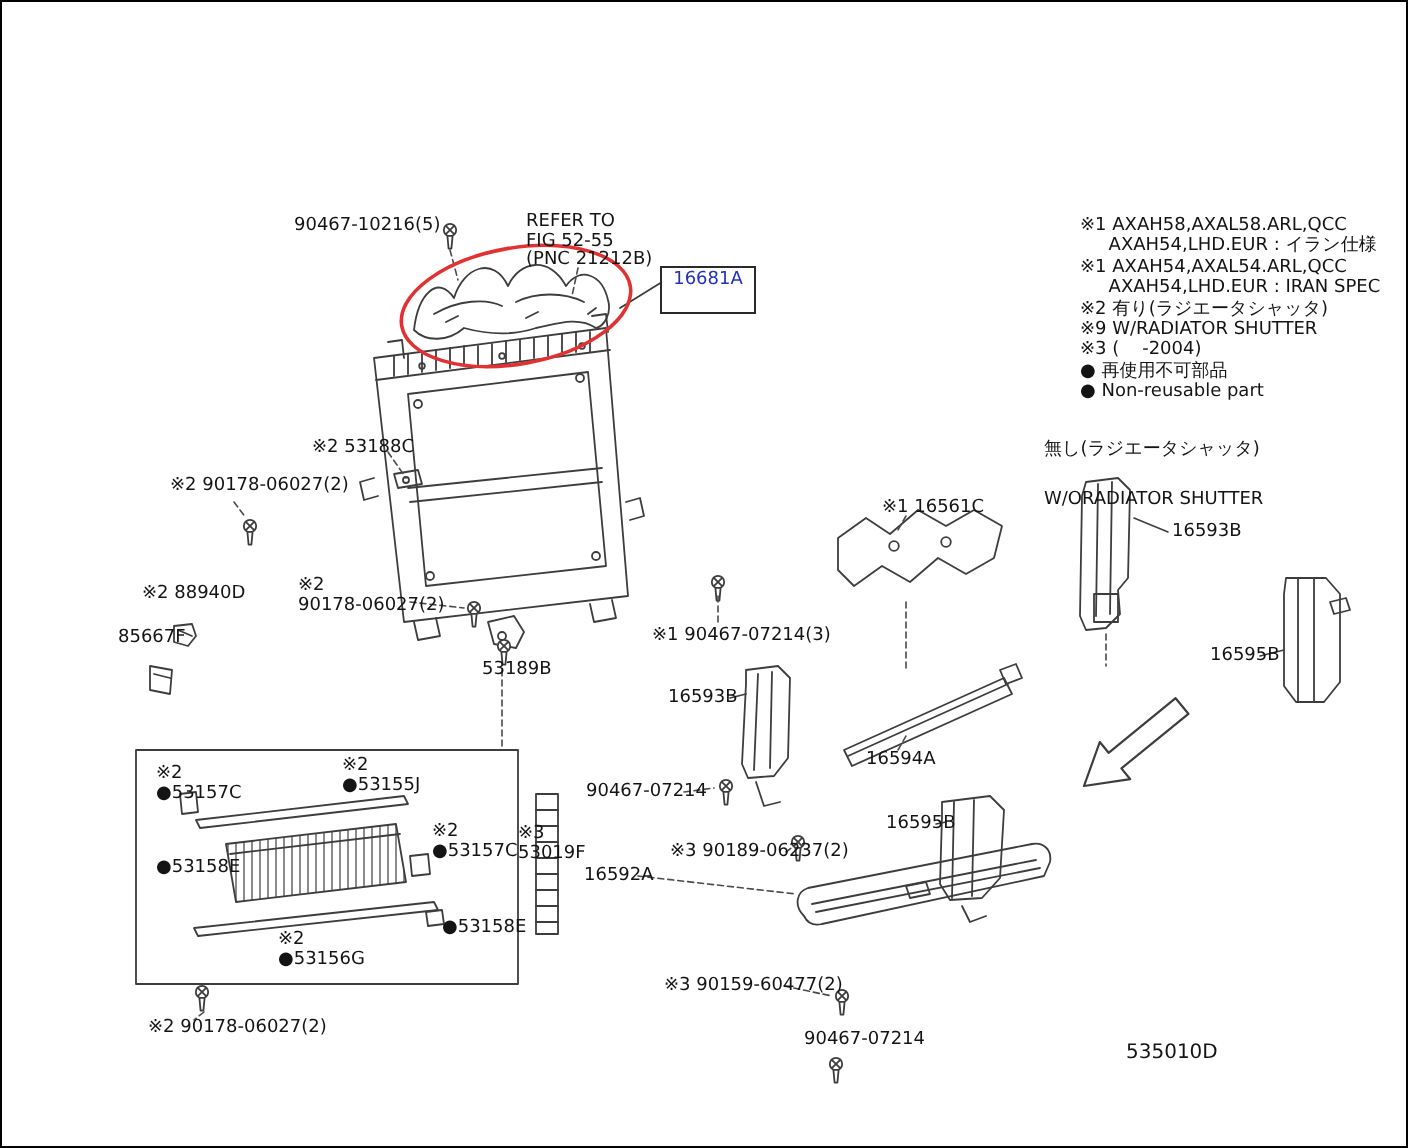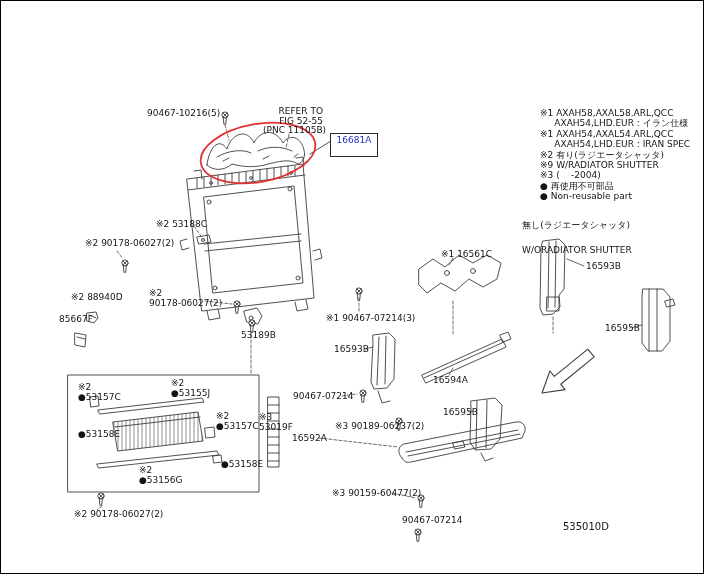--- a/index.html
+++ b/index.html
@@ -7,21 +7,21 @@
   body { font-family:"DejaVu Sans","Liberation Sans",sans-serif; }
   .stage {
     position:relative; width:704px; height:574px;
     background:#fff; border:1px solid #000; overflow:hidden;padding-left:25px;
   }
   svg.art { position:absolute; left:0; top:0; }
   .lbl {
     position:absolute; font-size:9px; line-height:9.5px;
     color:#141414; white-space:nowrap; z-index:2;
   }
-  .lbl.center { text-align:right; }
+  .lbl.center { text-align:left; }
   .partbox {
     position:absolute; z-index:3;
     border:1px solid #2a2a2a; background:#fff;
     color:#2233bb; font-size:9px; line-height:12px;
     width:48px; height:24px; text-align:center;
   }
   .legend { position:absolute; left:539px; top:107px; z-index:2;
     font-size:9px; line-height:10.4px; color:#141414; }
   .legend div { white-space:pre; }
   .code { position:absolute; left:562px; top:520px; font-size:10px; color:#141414; z-index:2; }
@@ -179,21 +179,21 @@
     </g>
 
     <ellipse cx="257" cy="152" rx="58" ry="29" fill="none" stroke="#e03232" stroke-width="1.8" transform="rotate(-10 257 152)"></ellipse>
   </svg>
 
   <div class="lbl" style="left:146px;top:108px">90467-10216(5)</div>
 
   <div class="lbl center" style="left:262px;top:106px;width:60px">
     <div>REFER TO</div>
     <div>FIG 52-55</div>
-    <div>(PNC 11105B)</div>
+    <div>(PNC 21212B)</div>
   </div>
 
   <div class="partbox" style="left:329px;top:132px">16681A</div>
 
   <div class="lbl" style="left:155px;top:219px">※2 53188C</div>
   <div class="lbl" style="left:84px;top:238px">※2 90178-06027(2)</div>
   <div class="lbl" style="left:70px;top:292px">※2 88940D</div>
   <div class="lbl" style="left:58px;top:314px">85667F</div>
 
   <div class="lbl" style="left:148px;top:288px">

